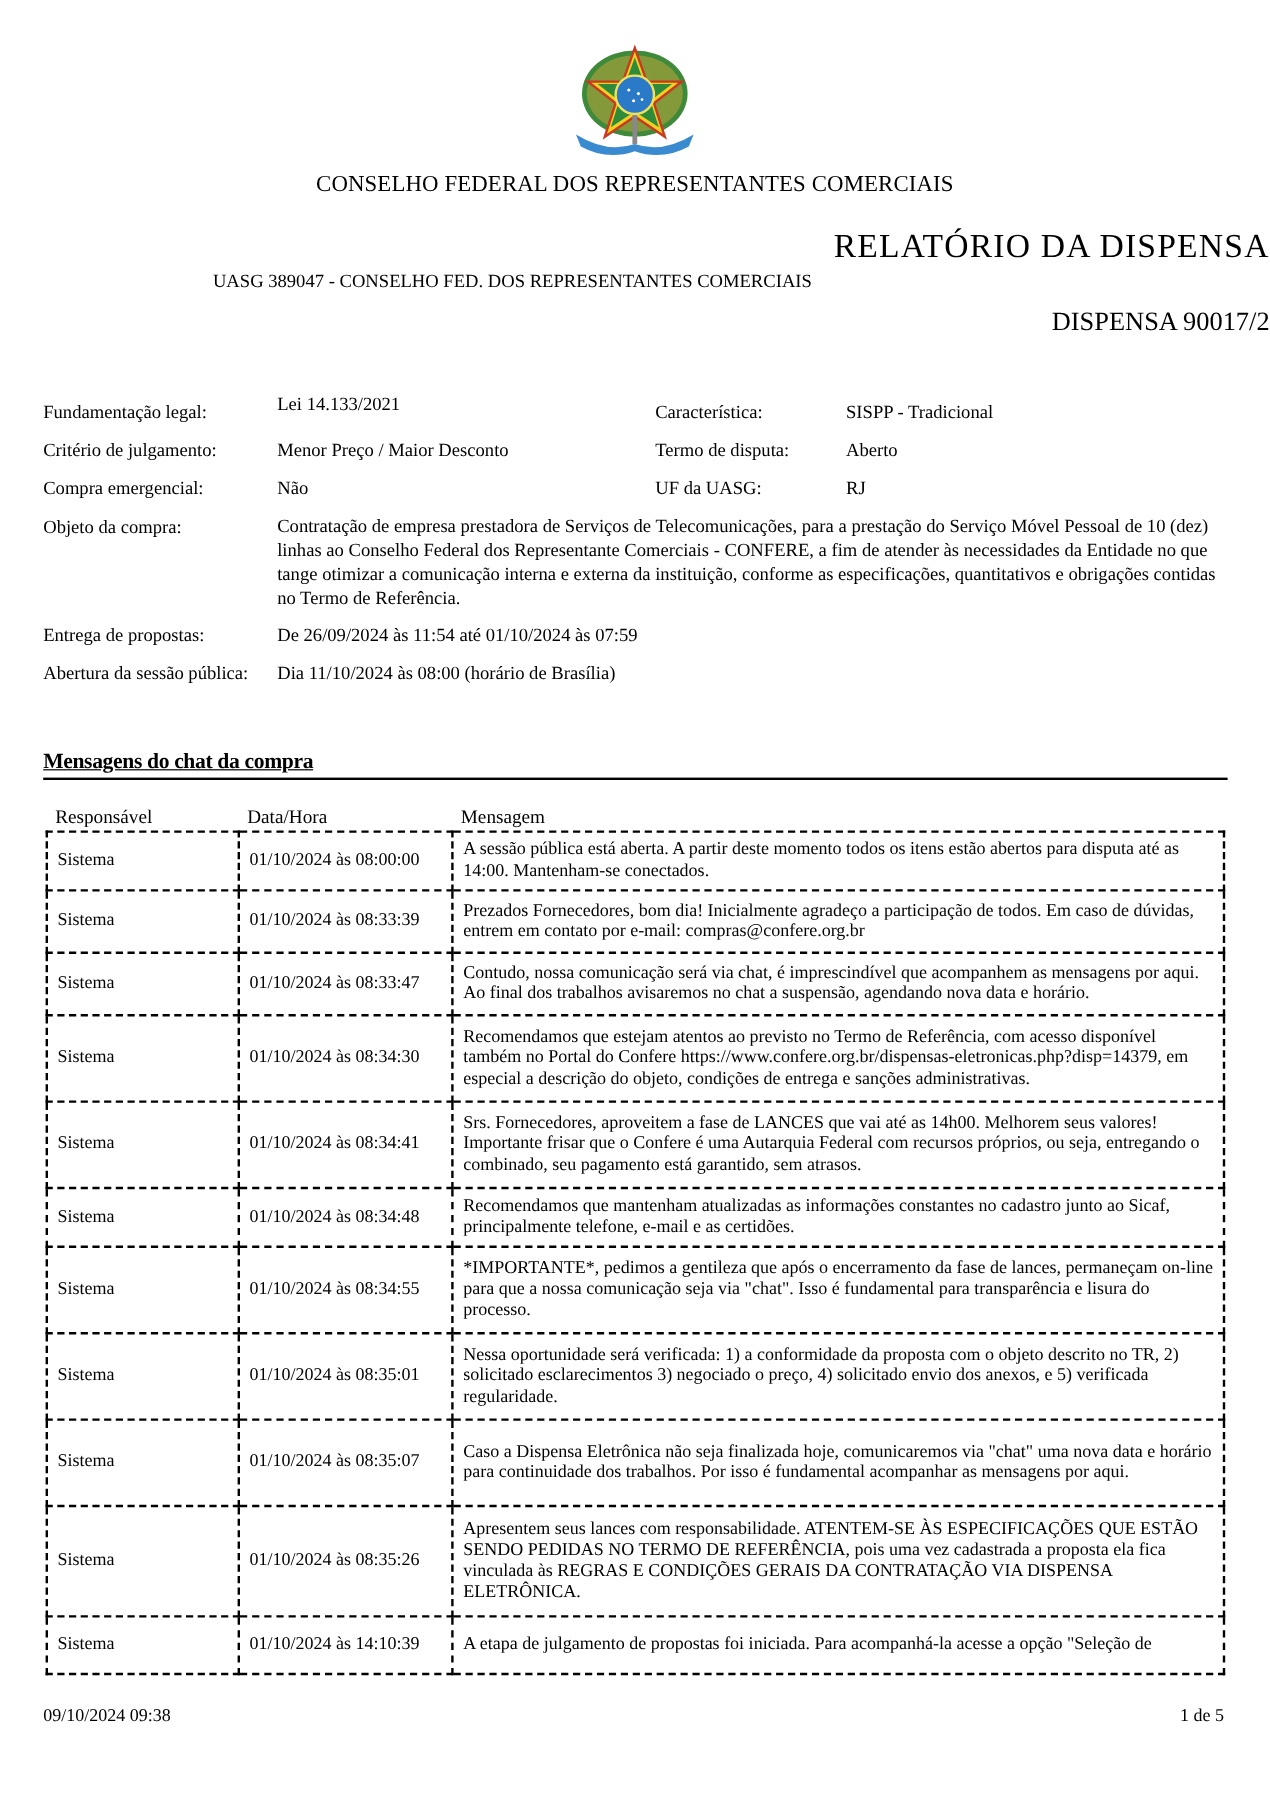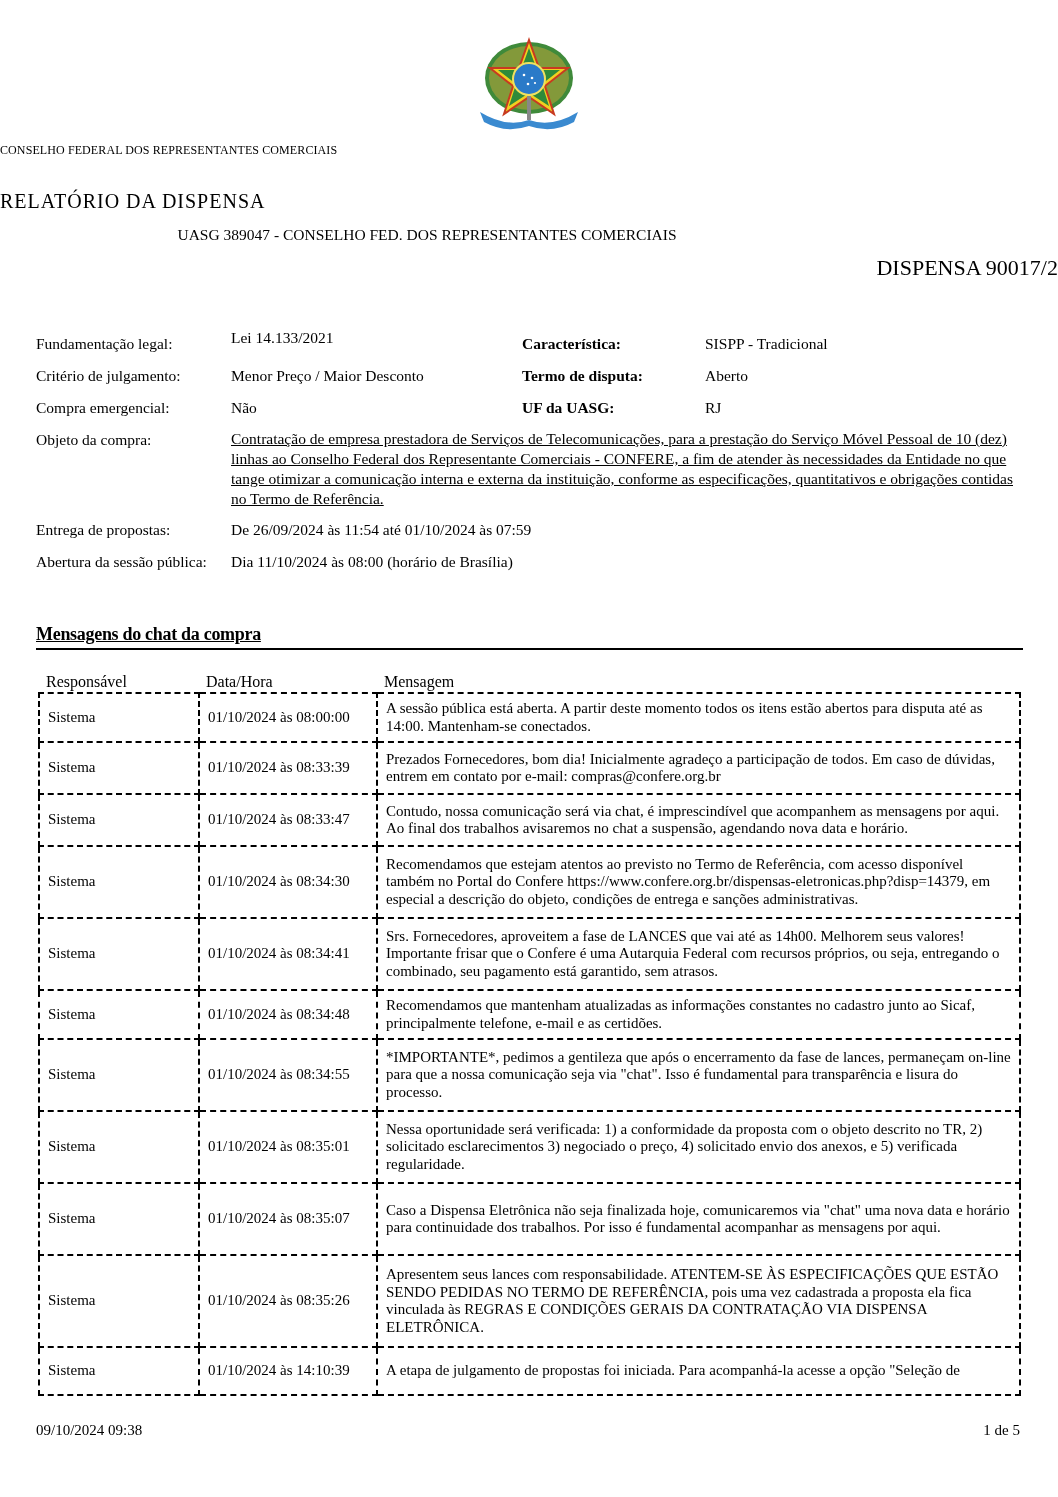--- a/index.html
+++ b/index.html
@@ -1,30 +1,30 @@
 <!DOCTYPE html>
 <html><head>
 <meta charset="utf-8">
 <style>
   html, body { margin:0; padding:0; background:#ffffff; }
   body { width:1058px; height:1497px; position:relative; overflow:hidden;
          font-family:"Liberation Serif","DejaVu Serif",serif; color:#000; }
   .emblem { position:absolute; left:466px; top:36px; width:126px; height:96px; }
-  .org { position:absolute; top:143px; left:0; width:1058px; 
-         font-size:12px; letter-spacing:0.1px; }
-  .title { position:absolute; top:190px; left:0; width:1058px; text-align:left;
-           font-size:20px; letter-spacing:1px; }
+  .org { position:absolute; top:143px; left:0; width:1058px; text-align:center;
+         font-size:19px; letter-spacing:0.1px; }
+  .title { position:absolute; top:190px; left:0; width:1058px; text-align:right;
+           font-size:28px; letter-spacing:1px; }
   .uasg { position:absolute; top:226px; left:0; width:854px; text-align:center; font-size:15.5px; }
   .disp { position:absolute; top:255px; left:0; width:1058px; text-align:right; font-size:22px;padding-left:33px; }
   .info { position:absolute; font-size:15.5px; line-height:21px; }
   .lbl { position:absolute; left:36px; }
   .val { position:absolute; left:231px; }
-  .lbl2 { position:absolute; left:522px;font-weight:bold; }
+  .lbl2 { position:absolute; left:546px; }
   .val2 { position:absolute; left:705px; }
-  .obj { position:absolute; left:231px; width:790px; font-size:15.5px; line-height:20px;text-decoration:underline; }
+  .obj { position:absolute; left:231px; width:790px; font-size:15.5px; line-height:20px; }
   .section { position:absolute; left:36px; top:624px; font-size:18px; font-weight:bold;
              text-decoration:underline; letter-spacing:-0.3px; }
   .section-rule { position:absolute; left:36px; top:648px; width:987px; height:2px; background:#000; }
   .thead { position:absolute; top:673px; font-size:16px; }
   table.chat { position:absolute; left:38px; top:692px; width:983px; border-collapse:collapse;
                font-size:15px; table-layout:fixed; }
   table.chat td { border:2px dashed #000; padding:6px 8px; vertical-align:middle; line-height:17.5px; }
   table.chat td.c1 { width:142px; }
   table.chat td.c2 { width:160px; }
   .footer-left { position:absolute; left:36px; top:1422px; font-size:15px; }

